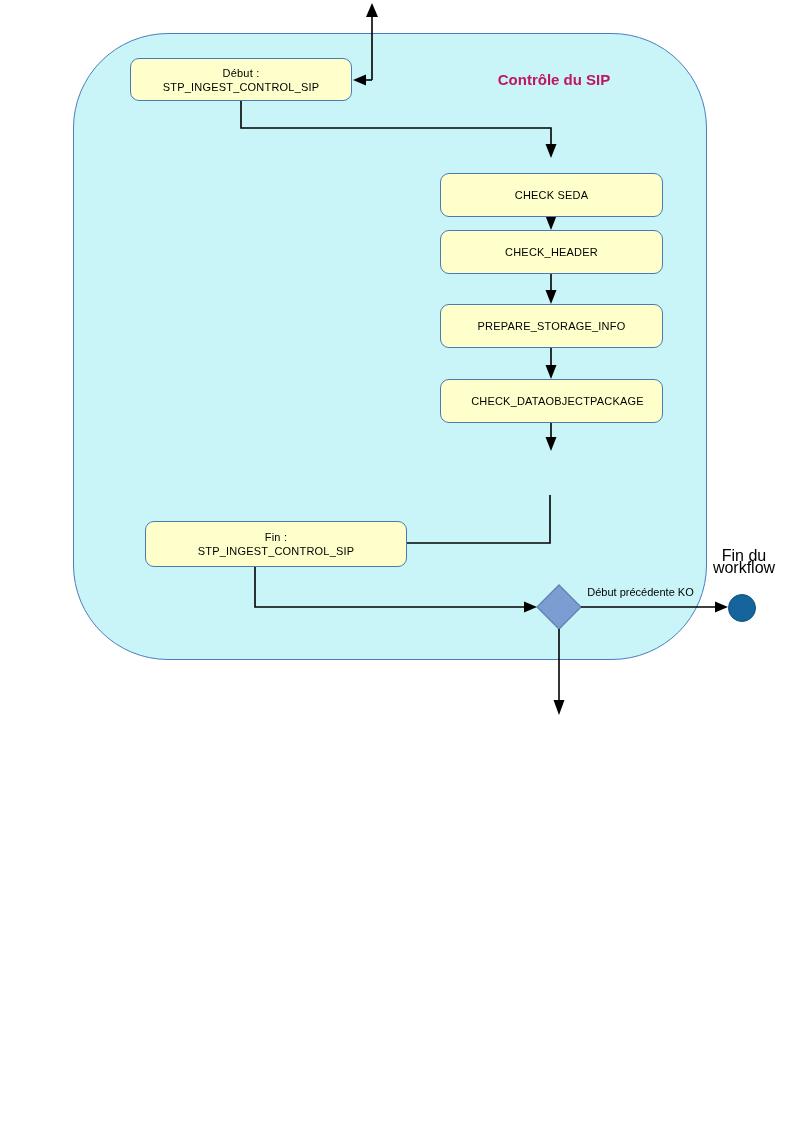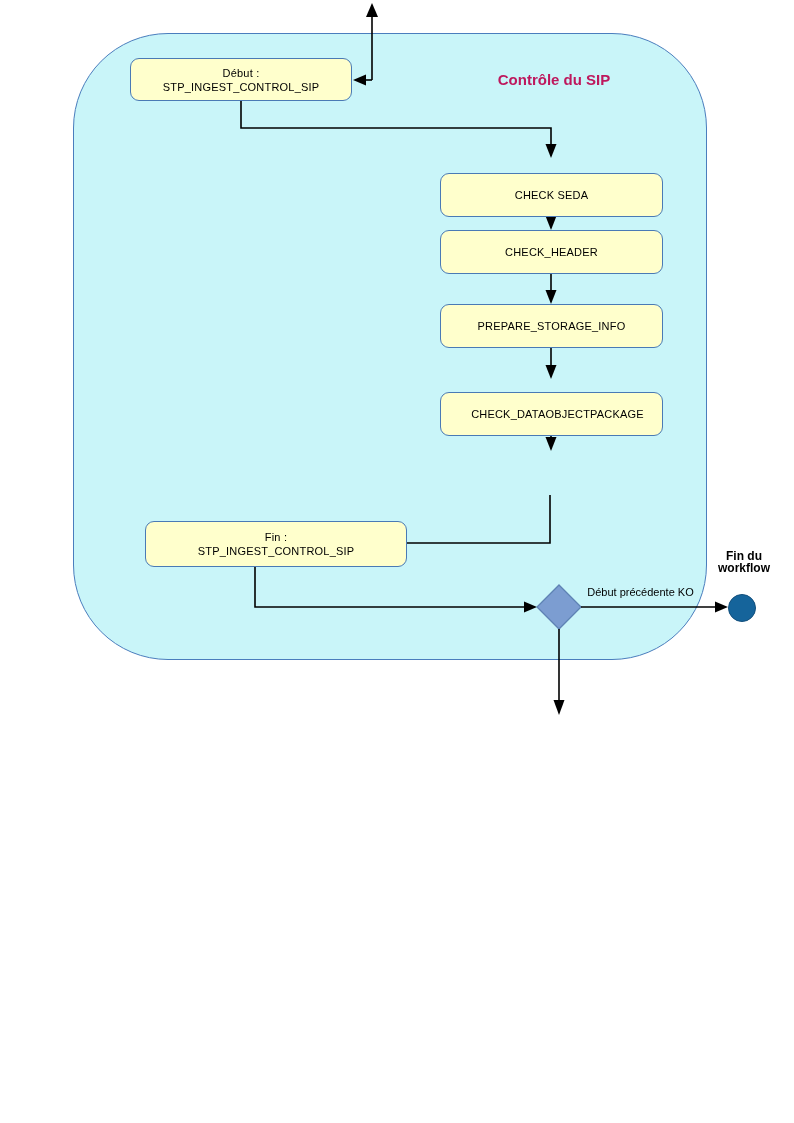--- a/index.html
+++ b/index.html
@@ -48,40 +48,40 @@
     line-height:14px;
     letter-spacing:0.2px;
     z-index:3;
   }
   .node span{display:block;}
   .node-start{left:130px;top:58px;width:222px;height:43px;}
   .node-step{left:440px;width:223px;height:44px;}
   .step-0{top:157px;margin-top:16px;}
   .step-1{top:230px;}
   .step-2{top:304px;}
-  .step-3{top:392px;padding-left:12px;}
+  .step-3{top:379px;padding-left:12px;}
   .step-4{left:439px;top:451px;}
   .node-end{left:145px;top:521px;width:262px;height:46px;}
   .edge-svg{
     position:absolute;left:0;top:0;width:794px;height:1123px;
     z-index:2;pointer-events:none;
   }
   .edge-svg line, .edge-svg polyline{
     stroke:var(--arrow-color);stroke-width:1.6;fill:none;
   }
   .edge-svg polygon.ah{fill:var(--arrow-color);stroke:none;}
   .flow-label{
     position:absolute;
     font-size:11px;color:#000;text-align:center;
     line-height:13px;
     z-index:4;
   }
   .label-ko-condition{left:310px;top:577px;width:205px;}
   .label-previous-ko{left:573px;top:586px;width:135px;}
-  .label-end-workflow{left:702px;top:550px;width:84px;font-size:12px;line-height:12px;font-weight:bold;}
+  .label-end-workflow{left:702px;top:550px;width:84px;font-size:16px;line-height:12px;}
 </style>
 </head>
 <body>
 
 <div class="page">
 
   <div class="group-container"></div>
 
   <svg class="edge-svg" viewBox="0 0 794 1123" xmlns="http://www.w3.org/2000/svg">
 

